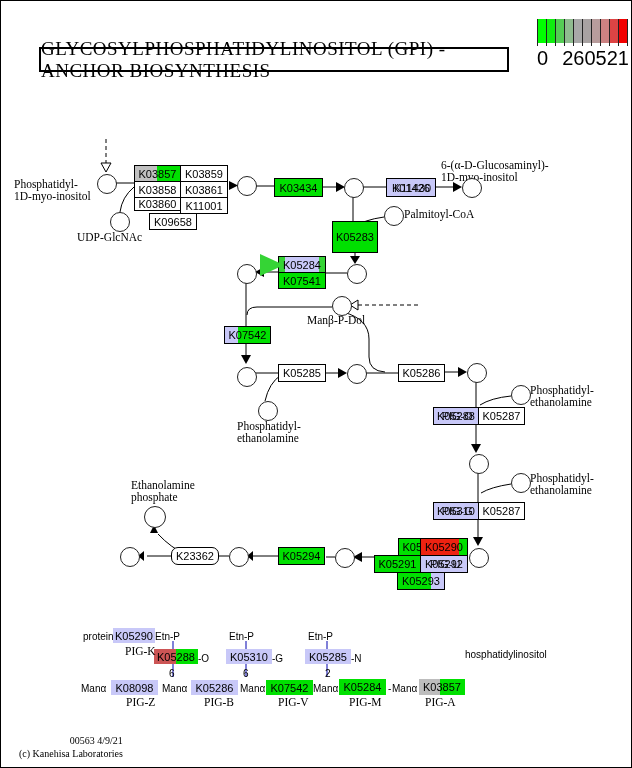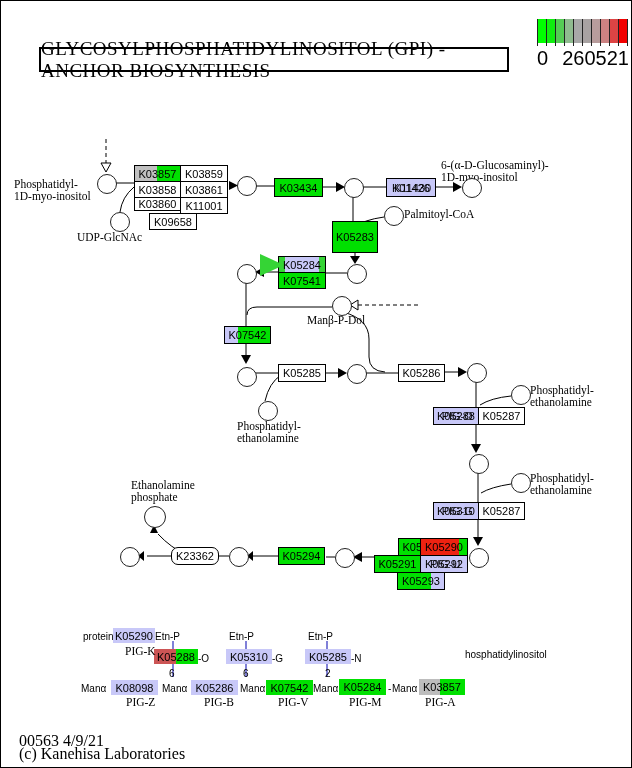--- a/index.html
+++ b/index.html
@@ -27,21 +27,21 @@
   .f_sans{font-family:"Liberation Sans",sans-serif;font-size:10px;}
   #titlebox{position:absolute;left:38px;top:46px;width:470px;height:25px;border:2px solid #000;box-sizing:border-box;z-index:2;
     display:flex;align-items:center;justify-content:center;font-size:19px;letter-spacing:.5px;}
   #legend{position:absolute;left:536px;top:18px;width:90px;height:52px;z-index:2;}
   #legbar{position:absolute;left:0;top:0;width:90px;height:24px;display:flex;}
   #legbar div{height:24px;flex:1;}
   .legtick{position:absolute;top:0;width:1px;height:27px;background:#222;}
   #legnums{position:absolute;left:0;top:28px;width:92px;display:flex;justify-content:space-between;
     font-family:"Liberation Sans",sans-serif;font-size:20px;color:#000;}
   .tri{position:absolute;width:0;height:0;z-index:4;}
-  #footer{position:absolute;left:18px;top:733px;z-index:2;font-size:16px;line-height:13px;}
+  #footer{position:absolute;left:18px;top:733px;z-index:2;font-size:10px;line-height:13px;text-align:right;}
 </style>
 </head>
 <body>
 
 <div id="canvas">
 
   <svg id="wires" width="632" height="768">
     <g stroke="#000" stroke-width="1" fill="none">
       <path d="M105,138 V162" stroke-dasharray="4,3"></path>
       <path d="M114,182 H133"></path>

